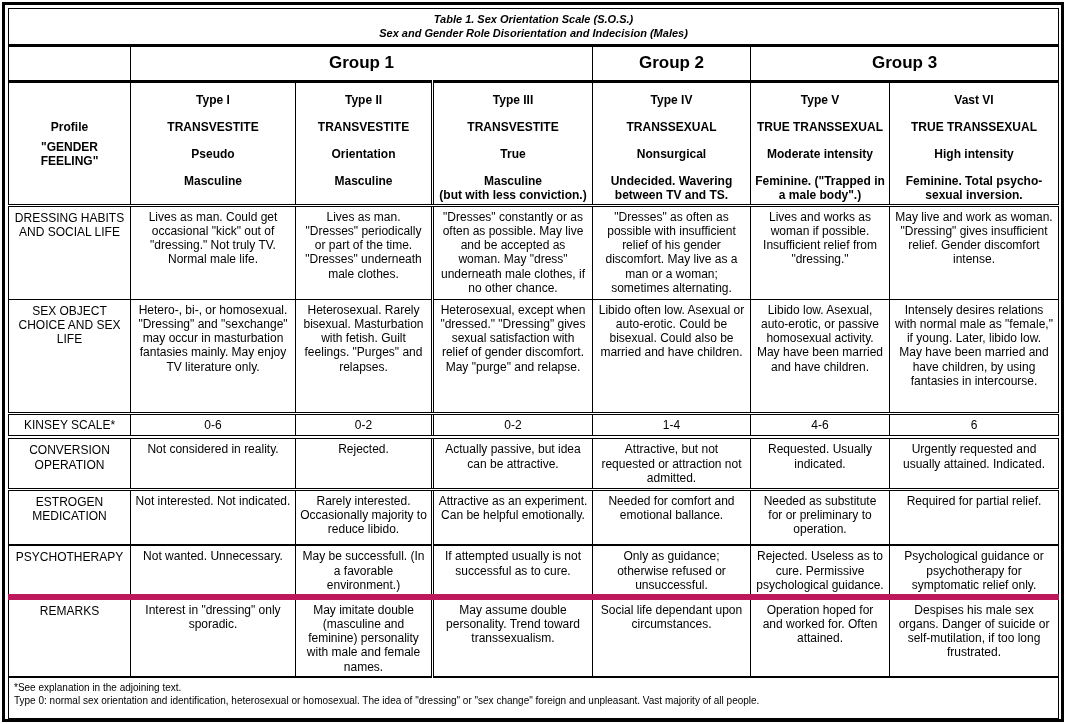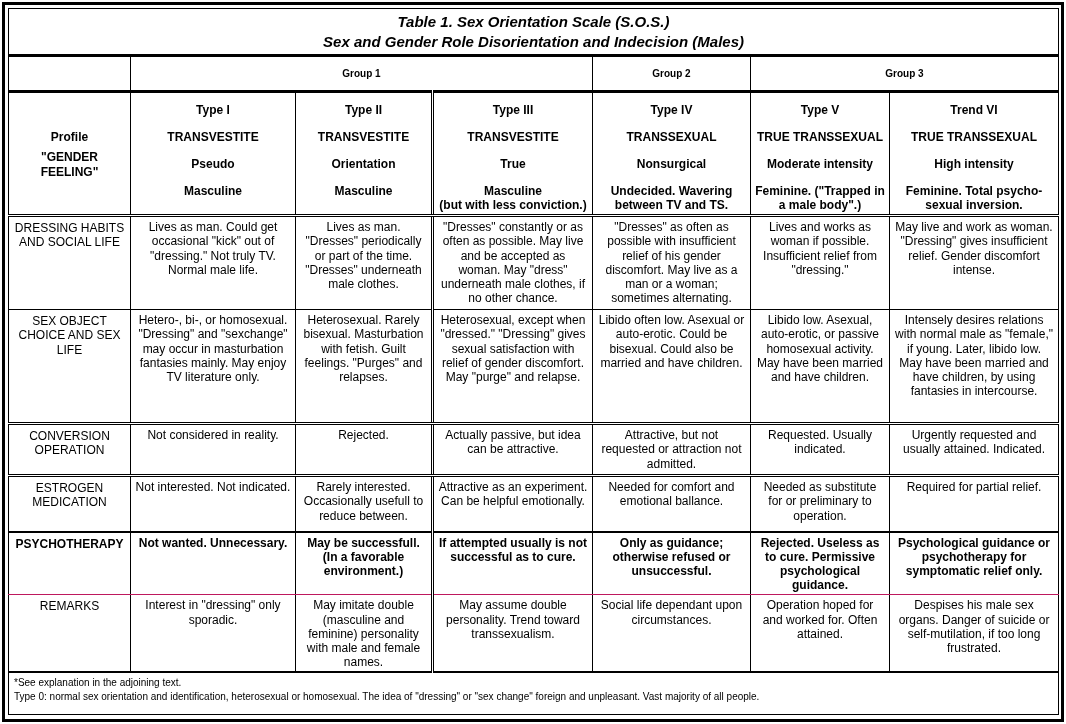--- a/index.html
+++ b/index.html
@@ -7,45 +7,45 @@
   .page {
     box-sizing:border-box; margin:2px; width:1062px; height:720px;
     border:3px solid #000; padding:3px; background:#fff;
   }
   table { width:1050px; border-collapse:collapse; table-layout:fixed; font-size:12px; }
   td { border:1px solid #000; padding:2px 4px; vertical-align:top; text-align:center; line-height:1.18; overflow:hidden; }
 
   
   .row-title { height:36px; }
   .row-title td { border-bottom:3px solid #000; vertical-align:middle; padding:3px; }
-  .title-line { font-weight:bold; font-style:italic; font-size:15px; line-height:1.3; }
+  .title-line { font-weight:bold; font-style:italic; font-size:11px; line-height:1.3; }
 
   
   .row-groups { height:36px; }
   .row-groups td { border-bottom:3px solid #000; vertical-align:middle; }
-  .groupcell { font-weight:bold; font-size:10px; }
+  .groupcell { font-weight:bold; font-size:17px; }
 
   
   .row-profile { height:114px; }
   .row-profile td { border-bottom:3px double #000; padding-top:4px;font-weight:bold; }
   .pline { height:27px; display:flex; align-items:center; justify-content:center; text-align:center; }
   .pline.last { height:auto; min-height:27px; display:block; padding-top:6px; white-space:pre-line; }
 
   
   .row-dressing   { height:94px;  }
   .row-sexobj     { height:114px;padding-left:34px; }
   .row-sexobj td     { border-bottom:3px double #000; }
   .row-kinsey     { height:24px;  }
   .row-kinsey td     { border-bottom:4px double #000; vertical-align:middle; padding:1px 4px; }
   .row-conversion { height:52px;  }
   .row-conversion td { border-bottom:3px double #000; }
   .row-estrogen   { height:56px;  }
   .row-estrogen td   { border-bottom:2px solid #000; }
   .row-psych      { height:50px;  }
-  .row-psych td      { border-bottom:1px solid #be185d;font-weight:bold; }
+  .row-psych td      { border-bottom:6px solid #be185d; }
   .row-remarks    { height:60px;padding-left:32px;  }
   .row-remarks td    { border-bottom:2px solid #000; }
 
   .rowlabel { padding-top:4px; }
   .datacell { padding-top:3px; }
 
   
   .dbl-left { border-left:3px double #000;margin-left:12px; }
 
   
@@ -110,21 +110,21 @@
             <div class="pline">Nonsurgical</div>
             <div class="pline last">Undecided. Wavering between TV and TS.</div>
           </td>
           <td class="">
             <div class="pline">Type V</div>
             <div class="pline">TRUE TRANSSEXUAL</div>
             <div class="pline">Moderate intensity</div>
             <div class="pline last">Feminine. ("Trapped in a male body".)</div>
           </td>
           <td class="">
-            <div class="pline">Trend VI</div>
+            <div class="pline">Vast VI</div>
             <div class="pline">TRUE TRANSSEXUAL</div>
             <div class="pline">High intensity</div>
             <div class="pline last">Feminine. Total psycho-sexual inversion.</div>
           </td>
         </tr>
     </tbody>
     <tbody id="body-rows">
         <tr class="row-dressing">
           <td class="rowlabel">DRESSING HABITS AND SOCIAL LIFE</td>
           <td class="datacell">Lives as man. Could get occasional "kick" out of "dressing." Not truly TV. Normal male life.</td>
@@ -136,33 +136,42 @@
         </tr>
         <tr class="row-sexobj">
           <td class="rowlabel">SEX OBJECT CHOICE AND SEX LIFE</td>
           <td class="datacell">Hetero-, bi-, or homosexual. "Dressing" and "sexchange" may occur in masturbation fantasies mainly. May enjoy TV literature only.</td>
           <td class="datacell">Heterosexual. Rarely bisexual. Masturbation with fetish. Guilt feelings. "Purges" and relapses.</td>
           <td class="datacell dbl-left">Heterosexual, except when "dressed." "Dressing" gives sexual satisfaction with relief of gender discomfort. May "purge" and relapse.</td>
           <td class="datacell">Libido often low. Asexual or auto-erotic. Could be bisexual. Could also be married and have children.</td>
           <td class="datacell">Libido low. Asexual, auto-erotic, or passive homosexual activity. May have been married and have children.</td>
           <td class="datacell">Intensely desires relations with normal male as "female," if young. Later, libido low. May have been married and have children, by using fantasies in intercourse.</td>
         </tr>
+        <tr class="row-kinsey">
+          <td class="rowlabel">KINSEY SCALE*</td>
+          <td class="datacell">0-6</td>
+          <td class="datacell">0-2</td>
+          <td class="datacell dbl-left">0-2</td>
+          <td class="datacell">1-4</td>
+          <td class="datacell">4-6</td>
+          <td class="datacell">6</td>
+        </tr>
         <tr class="row-conversion">
           <td class="rowlabel">CONVERSION OPERATION</td>
           <td class="datacell">Not considered in reality.</td>
           <td class="datacell">Rejected.</td>
           <td class="datacell dbl-left">Actually passive, but idea can be attractive.</td>
           <td class="datacell">Attractive, but not requested or attraction not admitted.</td>
           <td class="datacell">Requested. Usually indicated.</td>
           <td class="datacell">Urgently requested and usually attained. Indicated.</td>
         </tr>
         <tr class="row-estrogen">
           <td class="rowlabel">ESTROGEN MEDICATION</td>
           <td class="datacell">Not interested. Not indicated.</td>
-          <td class="datacell">Rarely interested. Occasionally usefull to reduce between.</td>
+          <td class="datacell">Rarely interested. Occasionally majority to reduce libido.</td>
           <td class="datacell dbl-left">Attractive as an experiment. Can be helpful emotionally.</td>
           <td class="datacell">Needed for comfort and emotional ballance.</td>
           <td class="datacell">Needed as substitute for or preliminary to operation.</td>
           <td class="datacell">Required for partial relief.</td>
         </tr>
         <tr class="row-psych">
           <td class="rowlabel">PSYCHOTHERAPY</td>
           <td class="datacell">Not wanted. Unnecessary.</td>
           <td class="datacell">May be successfull. (In a favorable environment.)</td>
           <td class="datacell dbl-left">If attempted usually is not successful as to cure.</td>

